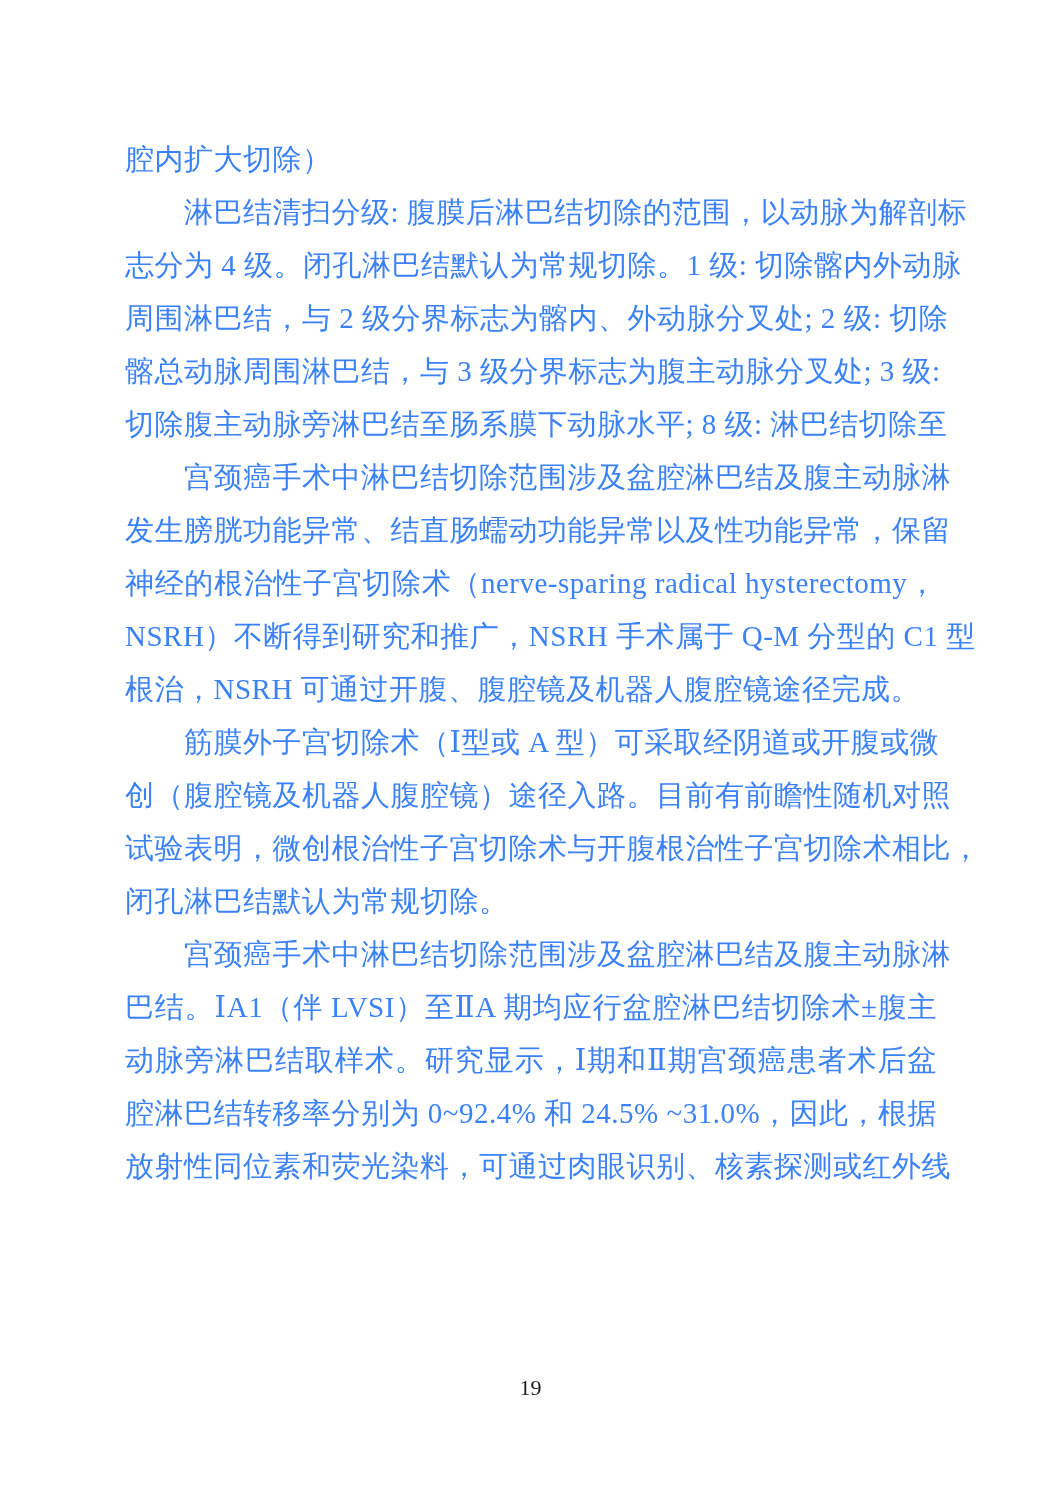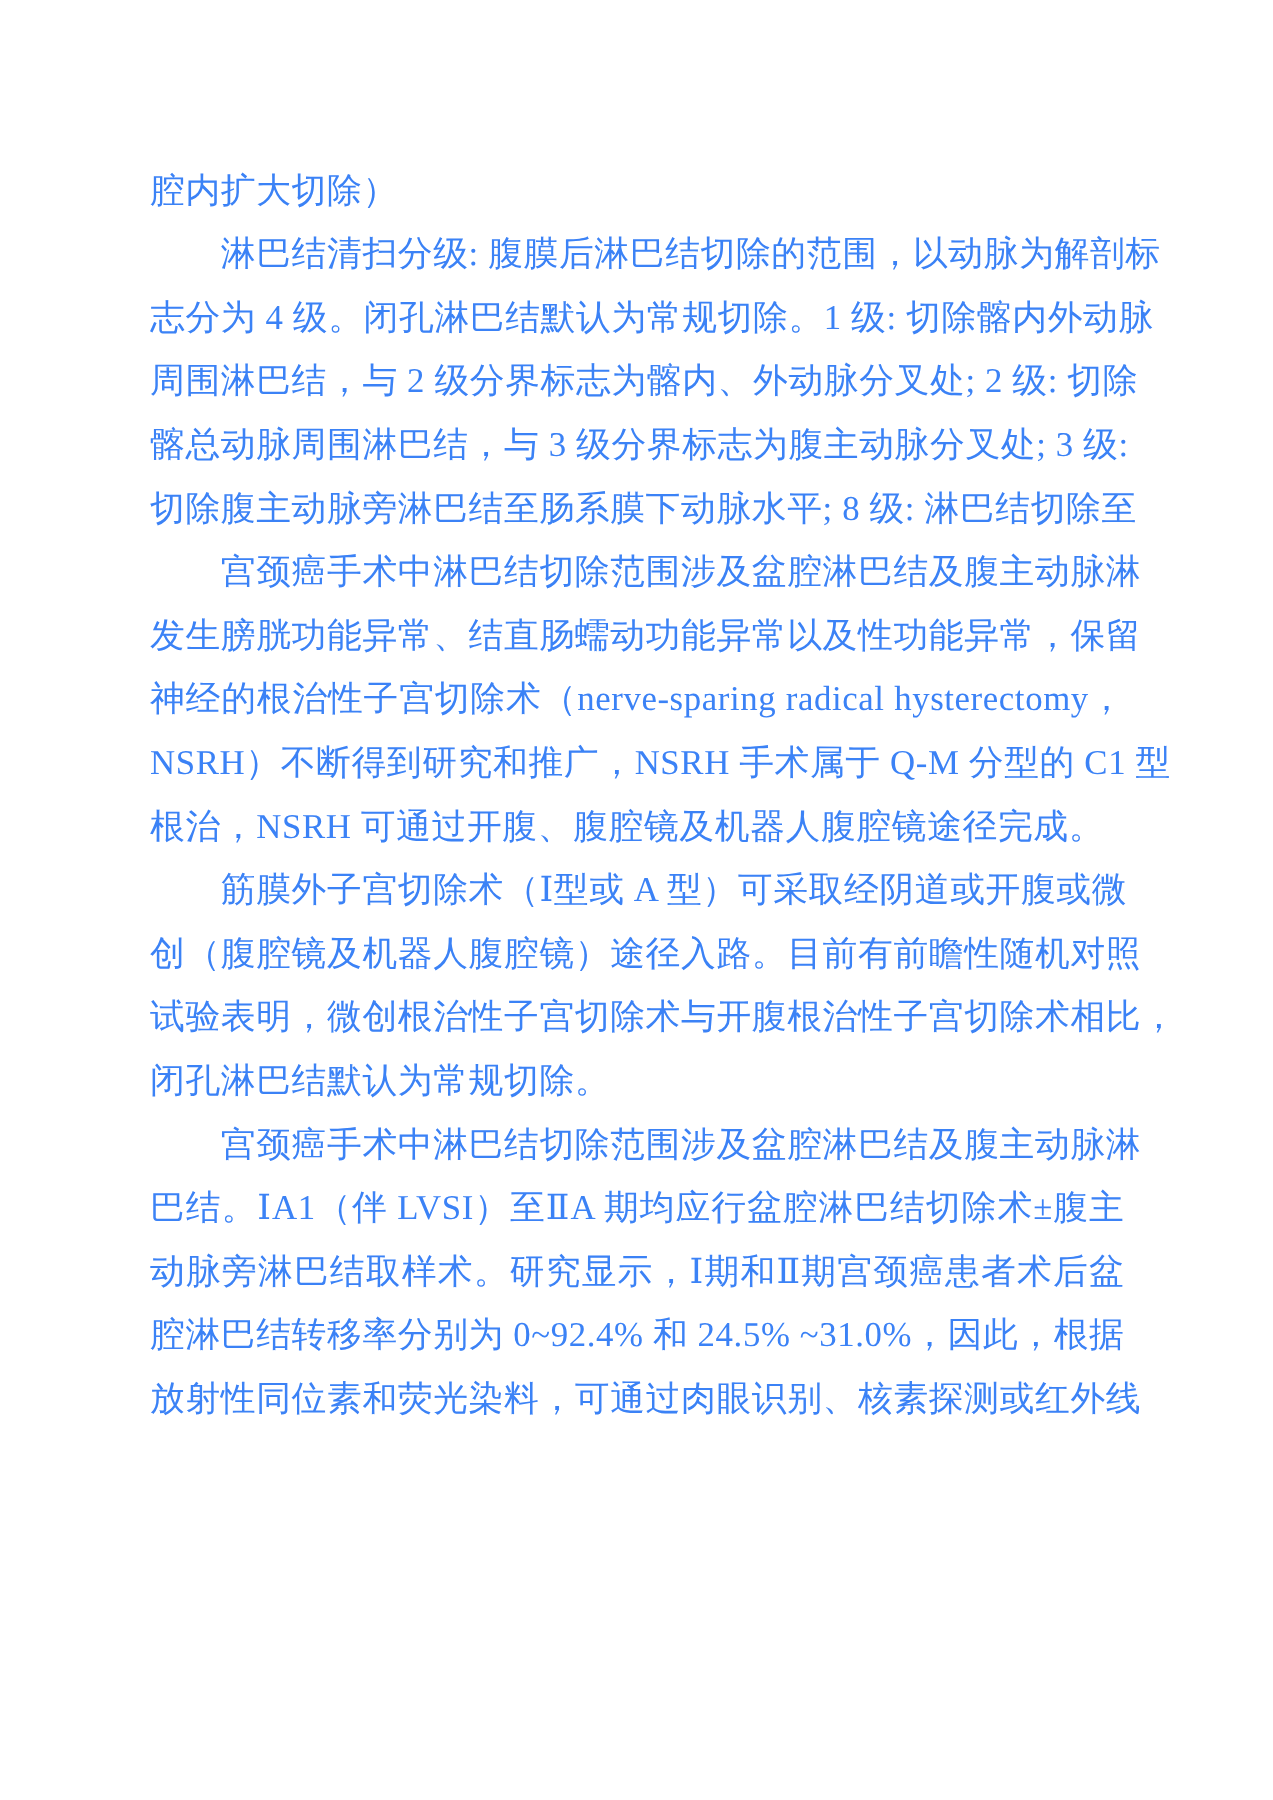--- a/index.html
+++ b/index.html
@@ -71,14 +71,15 @@
     <div class="ln">创（腹腔镜及机器人腹腔镜）途径入路。目前有前瞻性随机对照</div>
     <div class="ln">试验表明，微创根治性子宫切除术与开腹根治性子宫切除术相比，</div>
     <div class="ln pe">闭孔淋巴结默认为常规切除。</div>
     <div class="ln">　　宫颈癌手术中淋巴结切除范围涉及盆腔淋巴结及腹主动脉淋</div>
     <div class="ln">巴结。ⅠA1（伴 LVSI）至ⅡA 期均应行盆腔淋巴结切除术±腹主</div>
     <div class="ln">动脉旁淋巴结取样术。研究显示，Ⅰ期和Ⅱ期宫颈癌患者术后盆</div>
     <div class="ln">腔淋巴结转移率分别为 0~92.4% 和 24.5% ~31.0%，因此，根据</div>
     <div class="ln">放射性同位素和荧光染料，可通过肉眼识别、核素探测或红外线</div>
   </div>
 
+  <div class="page-number">19</div>
 
 </div>
 
 </body></html>

